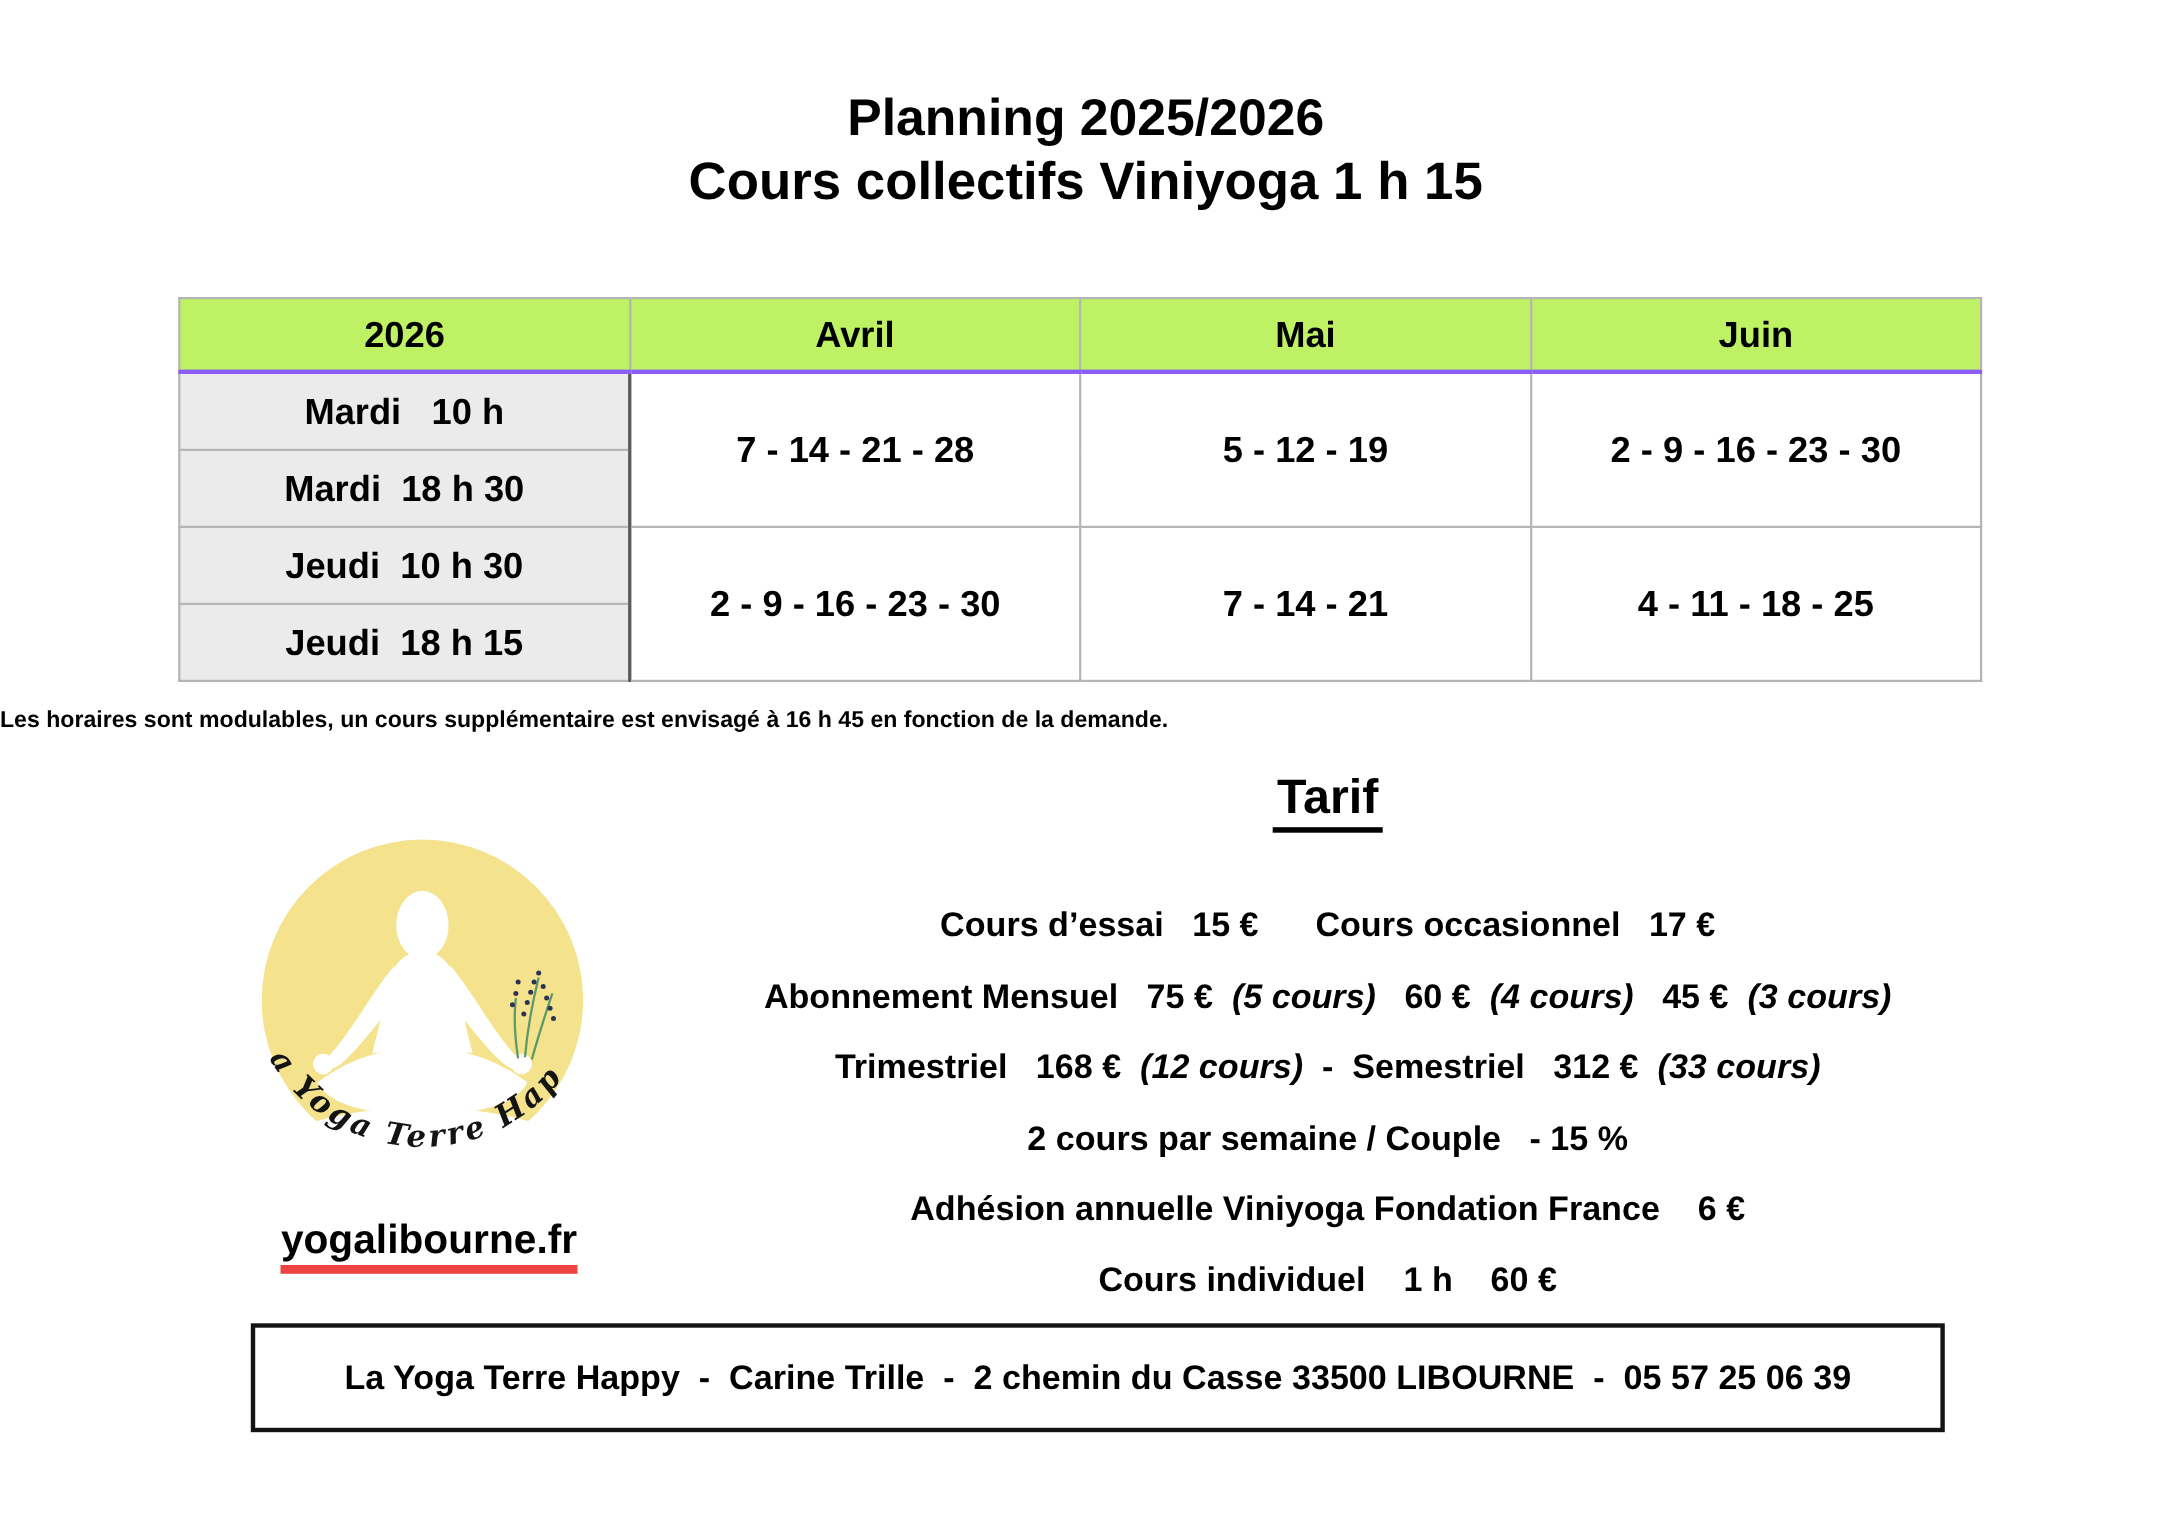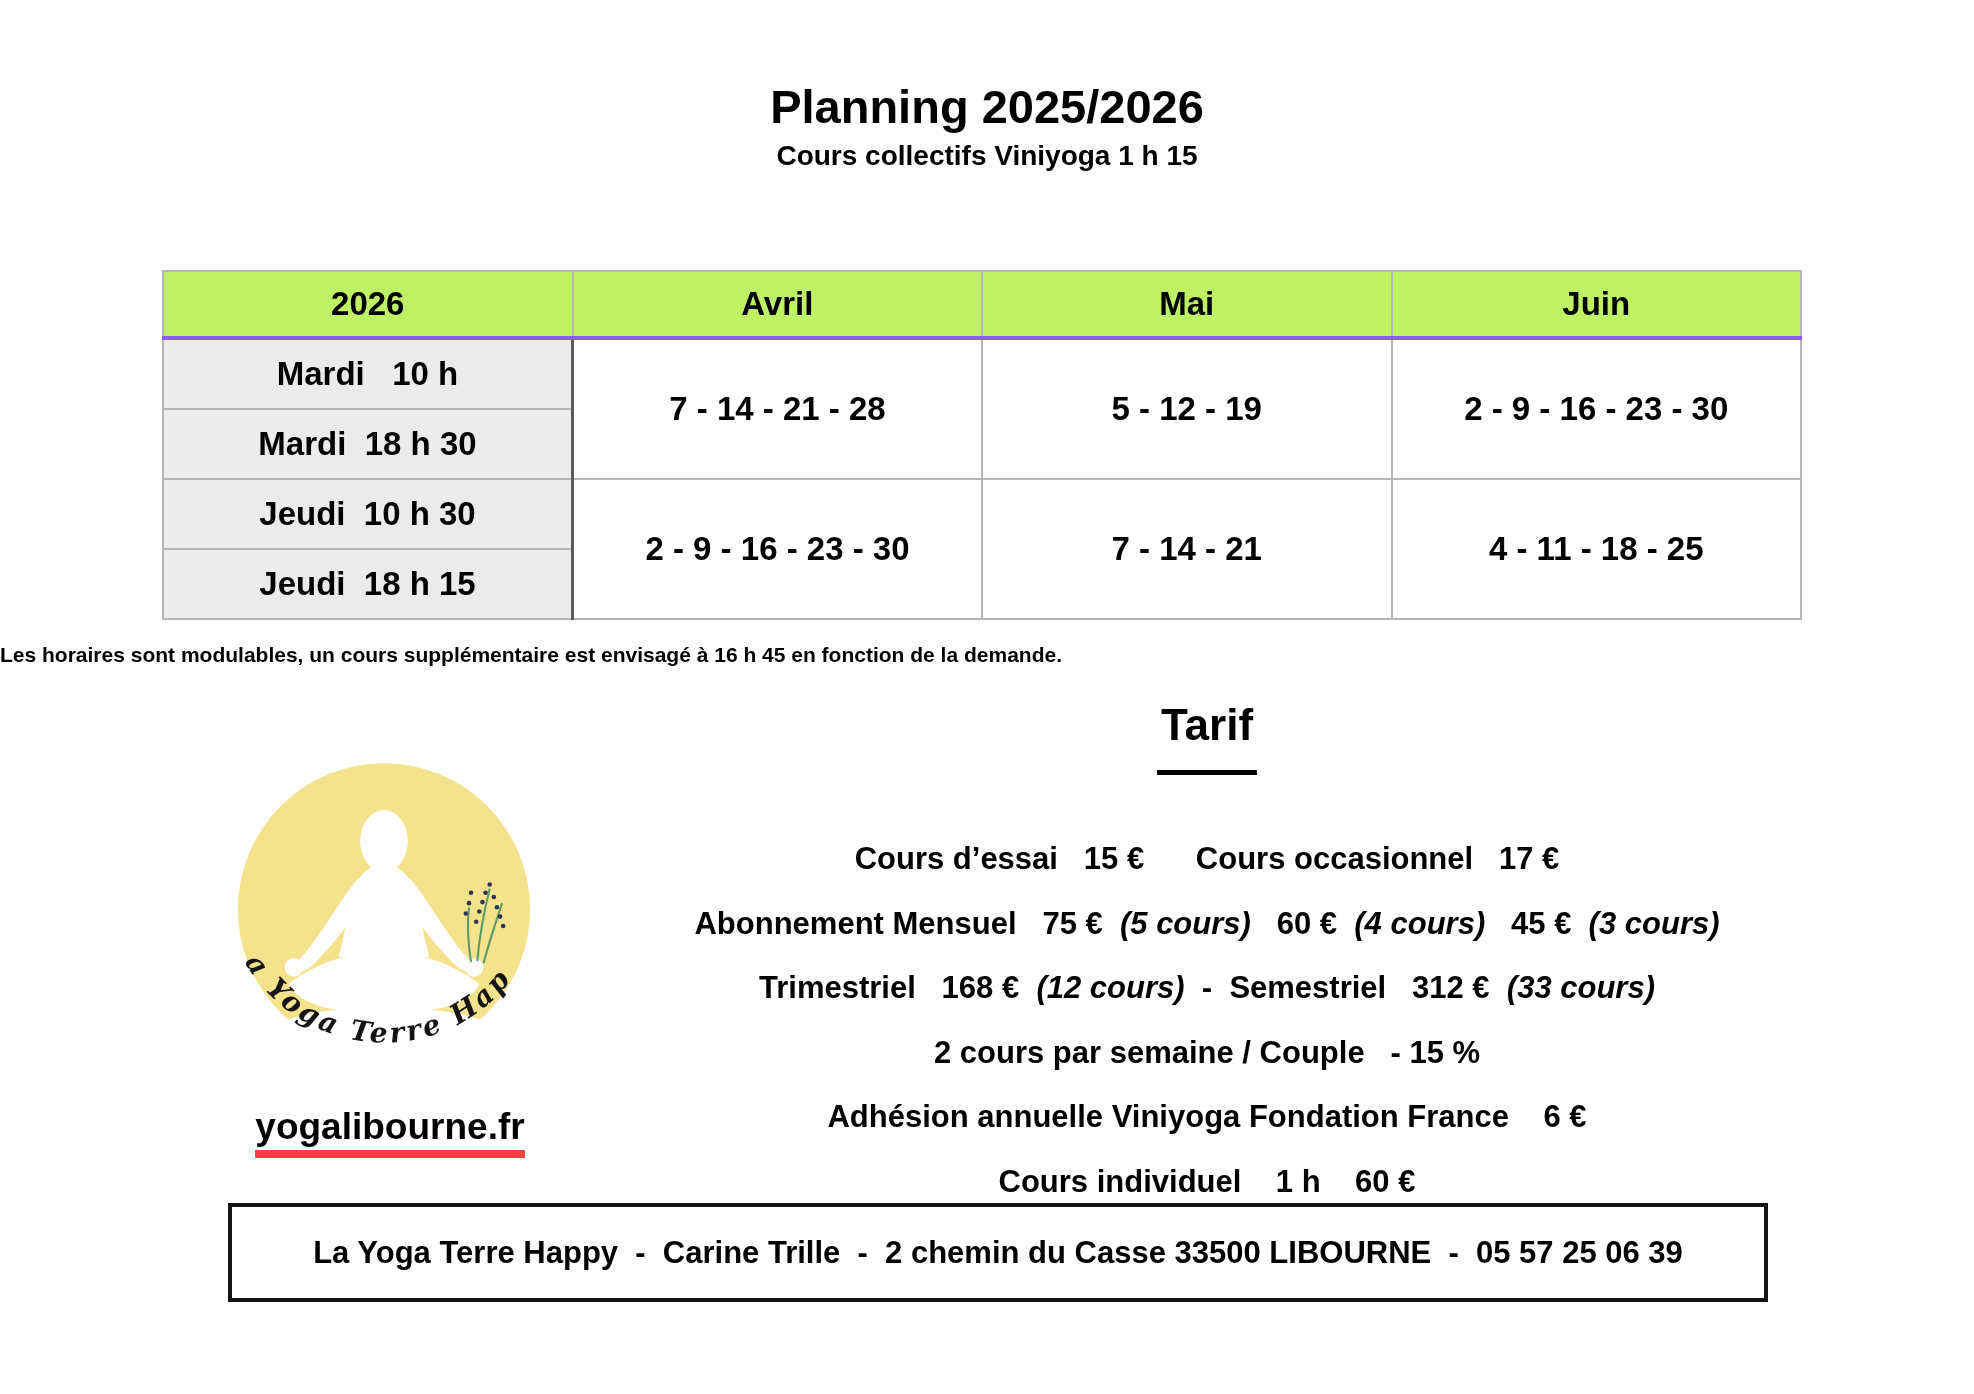--- a/index.html
+++ b/index.html
@@ -15,21 +15,21 @@
   }
   .pre { white-space: pre-wrap; }
 
   
   .title {
     position: absolute; top: 82px; left: 0; width: 100%;
     text-align: center; font-size: 47px; line-height: 1.05;
   }
   .subtitle {
     position: absolute; top: 141px; left: 0; width: 100%;
-    text-align: center; font-size: 28px; line-height: 1.05;
+    text-align: center; font-size: 48px; line-height: 1.05;
   }
 
   
   table.schedule {
     position: absolute; left: 162px; top: 270px;
     width: 1640px; border-collapse: collapse; table-layout: fixed;
     font-size: 33px;
   }
   table.schedule th, table.schedule td {
     border: 2px solid #b5b5b5;
@@ -57,21 +57,21 @@
 
   
   .tarif {
     position: absolute; left: 440px; top: 700px; width: 1534px;
     text-align: center;
   }
   .tarif-heading { font-size: 44px; margin-bottom: 52px; }
   .tarif-heading span {
     display: inline-block;
     border-bottom: 5px solid #000;
-    padding: 0 4px 20px 4px;
+    padding: 0 4px 2px 4px;
   }
   .tarif-line { font-size: 31px; line-height: 64.5px; }
   .it { font-style: italic; }
 
   
   .logo-box { position: absolute; left: 228px; top: 756px; width: 312px; height: 344px; }
   .website {
     position: absolute; left: 160px; top: 1106px; width: 460px;
     text-align: center; font-size: 37px;
   }

